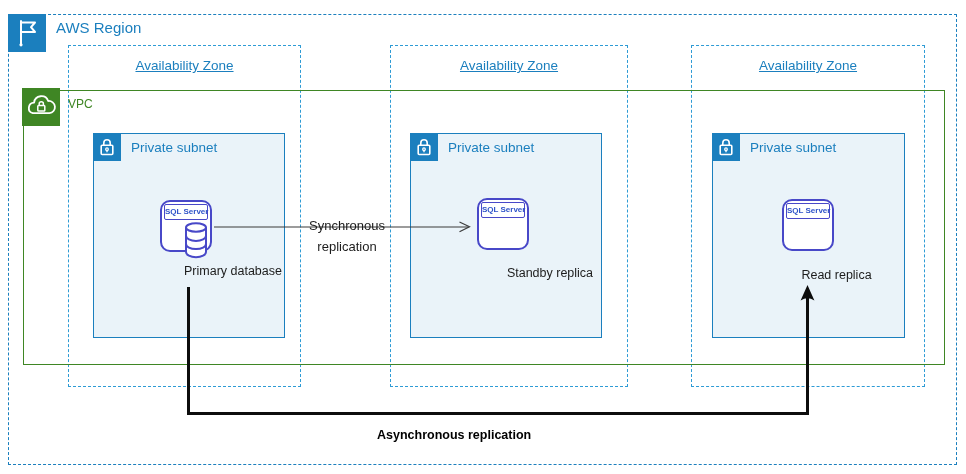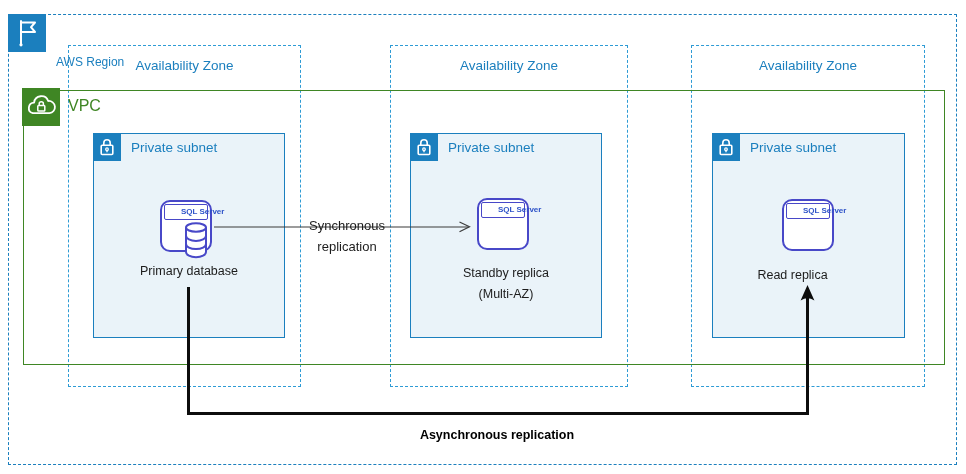--- a/index.html
+++ b/index.html
@@ -3,66 +3,66 @@
 <meta charset="utf-8">
 <style>
   html,body { margin:0; padding:0; background:#fff; }
   .canvas { position:relative; width:966px; height:474px; background:#ffffff;
             font-family:"Liberation Sans", sans-serif; overflow:hidden; }
   .abs { position:absolute; }
 
   
   .region-box  { left:8px; top:14px; width:949px; height:451px; border:1px dashed var(--region_blue); box-sizing:border-box; }
   .region-icon { left:8px; top:14px; width:38px; height:38px; background:var(--region_blue); display:flex; align-items:center; justify-content:center; }
-  .region-label{ left:56px; top:19px; font-size:12px; color:var(--region_blue);margin-top:36px; }
+  .region-label{ left:56px; top:19px; font-size:15px; color:var(--region_blue); }
 
   
   .az { border:1px dashed var(--az_blue); box-sizing:border-box; }
   .az1 { left:68px;  top:45px; width:233px; height:342px; }
   .az2 { left:390px; top:45px; width:238px; height:342px; }
   .az3 { left:691px; top:45px; width:234px; height:342px; }
-  .az-label { width:100%; text-align:center; margin-top:12px; font-size:13.5px; color:var(--region_blue); }
+  .az-label { width:100%; text-align:center; margin-top:12px; font-size:13.5px; color:var(--region_blue);text-decoration:underline; }
 
   
   .vpc-box  { left:23px; top:90px; width:922px; height:275px; border:1px solid var(--vpc_green); box-sizing:border-box; }
   .vpc-icon { left:22px; top:88px; width:38px; height:38px; background:var(--vpc_green); display:flex; align-items:center; justify-content:center; }
-  .vpc-label{ left:68px; top:97px; font-size:16px; color:var(--vpc_green); }
+  .vpc-label{ left:68px; top:97px; font-size:12px; color:var(--vpc_green); }
 
   
   .subnet { background:var(--subnet_fill); border:1px solid var(--subnet_blue); box-sizing:border-box; }
   .sn1 { left:93px;  top:133px; width:192px; height:205px; }
   .sn2 { left:410px; top:133px; width:192px; height:205px; }
   .sn3 { left:712px; top:133px; width:193px; height:205px; }
   .lock-badge { position:absolute; left:-1px; top:-1px; width:28px; height:28px; background:var(--subnet_blue); display:flex; align-items:center; justify-content:center; }
   .subnet-label { position:absolute; left:37px; top:6px; font-size:13.5px; color:var(--subnet_blue); }
 
   
   .sql { width:52px; height:52px; border:2.5px solid var(--sql_indigo); border-radius:10px; background:#fff; box-sizing:border-box; }
   .sql1 { left:160px; top:200px; }
   .sql2 { left:477px; top:198px; }
   .sql3 { left:782px; top:199px; }
   .sql-badge { position:absolute; left:2px; right:2px; top:2px; height:14px; border:1px solid var(--sql_indigo);
                border-radius:2px; background:#fff; font-size:8px; font-weight:bold; color:var(--sql_text);
-               text-align:center; line-height:13px; white-space:nowrap;padding-left:16px; }
+               text-align:center; line-height:13px; white-space:nowrap; }
   .cyl { position:absolute; left:21px; top:19px; width:26px; height:39px; }
   .cyl .st { stroke:var(--sql_indigo); stroke-width:2; }
 
   
-  .caption { font-size:12.5px; color:var(--text_dark); text-align:center; }
+  .caption { font-size:12.5px; color:var(--text_dark); text-align:center;margin-left:44px; }
   .cap1 { left:93px;  top:264px; width:192px; }
   .cap2 { left:410px; top:263px; width:192px; line-height:21px; }
   .cap3 { left:712px; top:268px; width:161px; }
 
   
   .arrows { left:0; top:0; width:966px; height:474px; pointer-events:none; }
   .sync-line  { stroke:var(--sync_arrow); stroke-width:1.2; fill:none; }
   .async-line { stroke:var(--async_arrow); stroke-width:3; fill:none; }
   .async-head { fill:var(--async_arrow); stroke:none; }
   .sync-label  { left:294px; top:180px; width:106px; text-align:center; font-size:13px; line-height:20.5px; color:var(--text_dark);margin-top:36px; }
-  .async-label { left:377px; top:428px; width:240px; text-align:center; font-size:12.5px; font-weight:bold; color:#000; }
+  .async-label { left:377px; top:428px; width:240px; font-size:12.5px; font-weight:bold; color:#000; }
 </style>
 </head>
 <body>
 
 <div class="canvas">
 
   <div class="abs region-box"></div>
 
   <div class="abs az az1">
     <div class="az-label">Availability Zone</div>
@@ -143,21 +143,20 @@
     <div class="sql-badge">SQL Server</div>
   </div>
 
   <div class="abs sql sql3">
     <div class="sql-badge">SQL Server</div>
   </div>
 
   <div class="abs caption cap1">Primary database</div>
   <div class="abs caption cap2">
     <div>Standby replica</div>
-    <div>(Multi-AZ)</div>
   </div>
   <div class="abs caption cap3">Read replica</div>
 
   <svg class="abs arrows" viewBox="0 0 966 474">
     <g>
       <path class="sync-line" d="M214 227 H468.5"></path>
       <path class="sync-line" d="M459.5 222 L469.5 226.8 L459.5 231.8"></path>
     </g>
     <g>
       <path class="async-line" d="M188.5 287 V413.5 H807.5 V291"></path>

